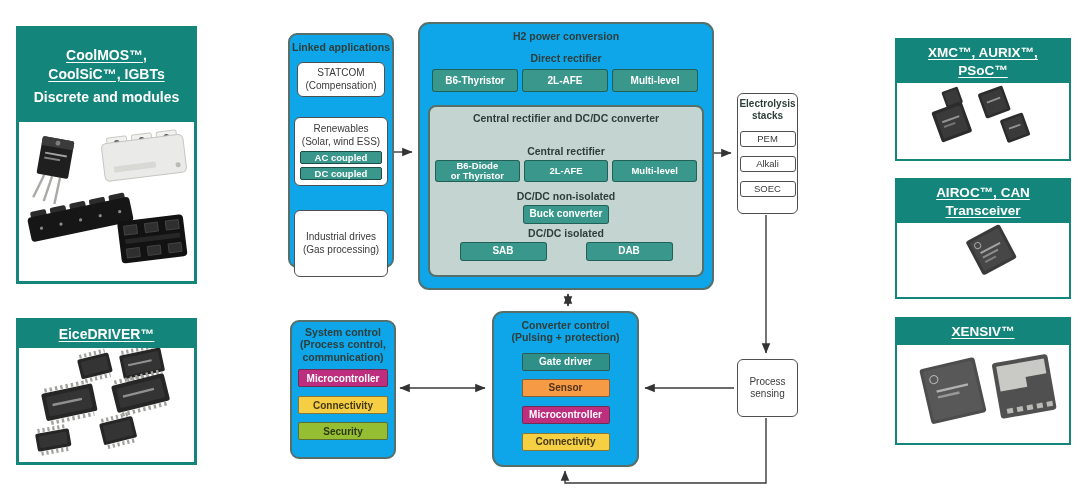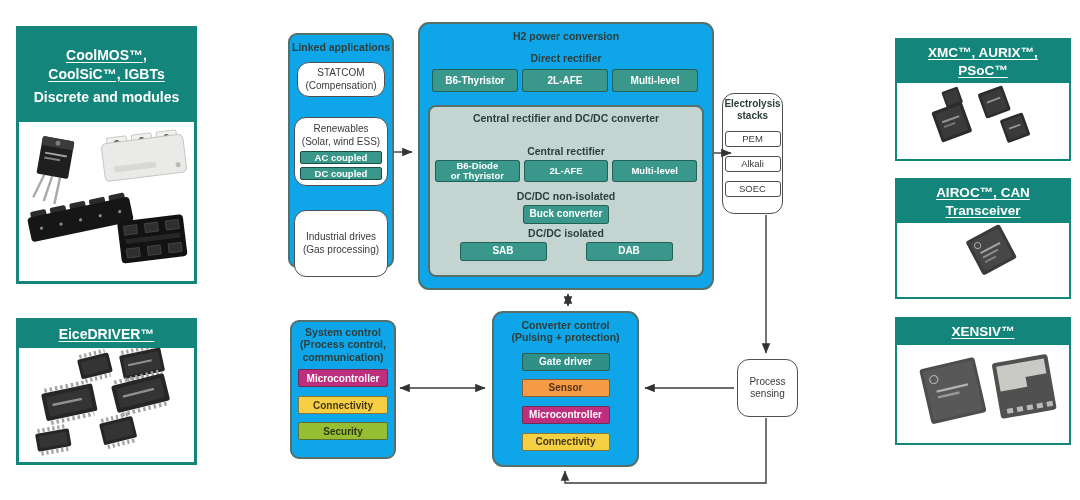--- a/index.html
+++ b/index.html
@@ -23,21 +23,21 @@
   .ptitle { font-size:10.5px; font-weight:700; color:#2e3e3a; text-align:center; line-height:1.18; white-space:pre-line; }
   .plabel { font-size:10.5px; font-weight:700; color:#2e3e3a; text-align:center; }
   .ml { white-space:pre-line; }
 
   .tbtn { background:#3a978b; color:#ffffff; border:1px solid rgba(18,61,55,.6); border-radius:3px;
           font-size:10px; font-weight:700; display:flex; align-items:center; justify-content:center;
           text-align:center; line-height:1.05; }
   .cbtn { height:18px; border:1px solid rgba(45,45,45,.55); border-radius:2px; font-size:10px; font-weight:700;
           display:flex; align-items:center; justify-content:center; margin:0 auto; }
 
-  .wbox { background:#ffffff; border:1.5px solid #4f4f4f; border-radius:12px; color:#3a3a3a;
+  .wbox { background:#ffffff; border:1.5px solid #4f4f4f; border-radius:6px; color:#3a3a3a;
           font-size:10px; text-align:center; line-height:1.25; }
 
   
   #linked-panel { left:288px; top:33px; width:106px; height:235px; }
   #linked-panel .ptitle { margin-top:6px; }
   .app-box { margin:9px auto 0; width:88px; padding:4px 2px; }
   .app-box.wide { width:94px; }
   #renewables-box { margin-top:20px; padding:5px 2px 5px; }
   #industrial-box { margin-top:24px; padding:20px 2px; }
   .chipbtn { width:82px; height:13px; margin:3px auto 0; background:#3a978b; border:1px solid #1d4d47;
@@ -54,21 +54,21 @@
   #central-label { margin-top:20px; }
   #central-row { display:flex; gap:4px; margin:3px 5px 0; }
   #central-row .tbtn { flex:1; height:22px; font-size:9.5px; }
   #noniso-label { margin-top:8px; }
   #buck-btn { width:86px; height:19px; margin:3px auto 0; }
   #iso-label { margin-top:3px; }
   #iso-row { display:flex; justify-content:center; gap:39px; margin-top:3px; }
   #iso-row .tbtn { width:87px; height:19px; }
 
   
-  #electrolysis-box { position:absolute; left:722px; top:93px; width:61px; height:121px; }
+  #electrolysis-box { position:absolute; left:737px; top:93px; width:61px; height:121px; }
   #electrolysis-box .ptitle { font-size:10px; margin-top:4px; font-weight:700; }
   .ebox { width:56px; height:16px; margin:9px auto 0; background:#fff; border:1.5px solid #4f4f4f; border-radius:3px;
           font-size:9.5px; color:#3a3a3a; display:flex; align-items:center; justify-content:center; }
   .ebox:first-of-type { margin-top:12px; }
   #process-box { position:absolute; left:737px; top:359px; width:61px; height:58px; display:flex; align-items:center; justify-content:center; font-size:10px; }
 
   
   #system-panel { left:290px; top:320px; width:106px; height:139px; }
   #system-panel .ptitle { margin-top:4px; }
   #system-panel .cbtn { width:90px; }

